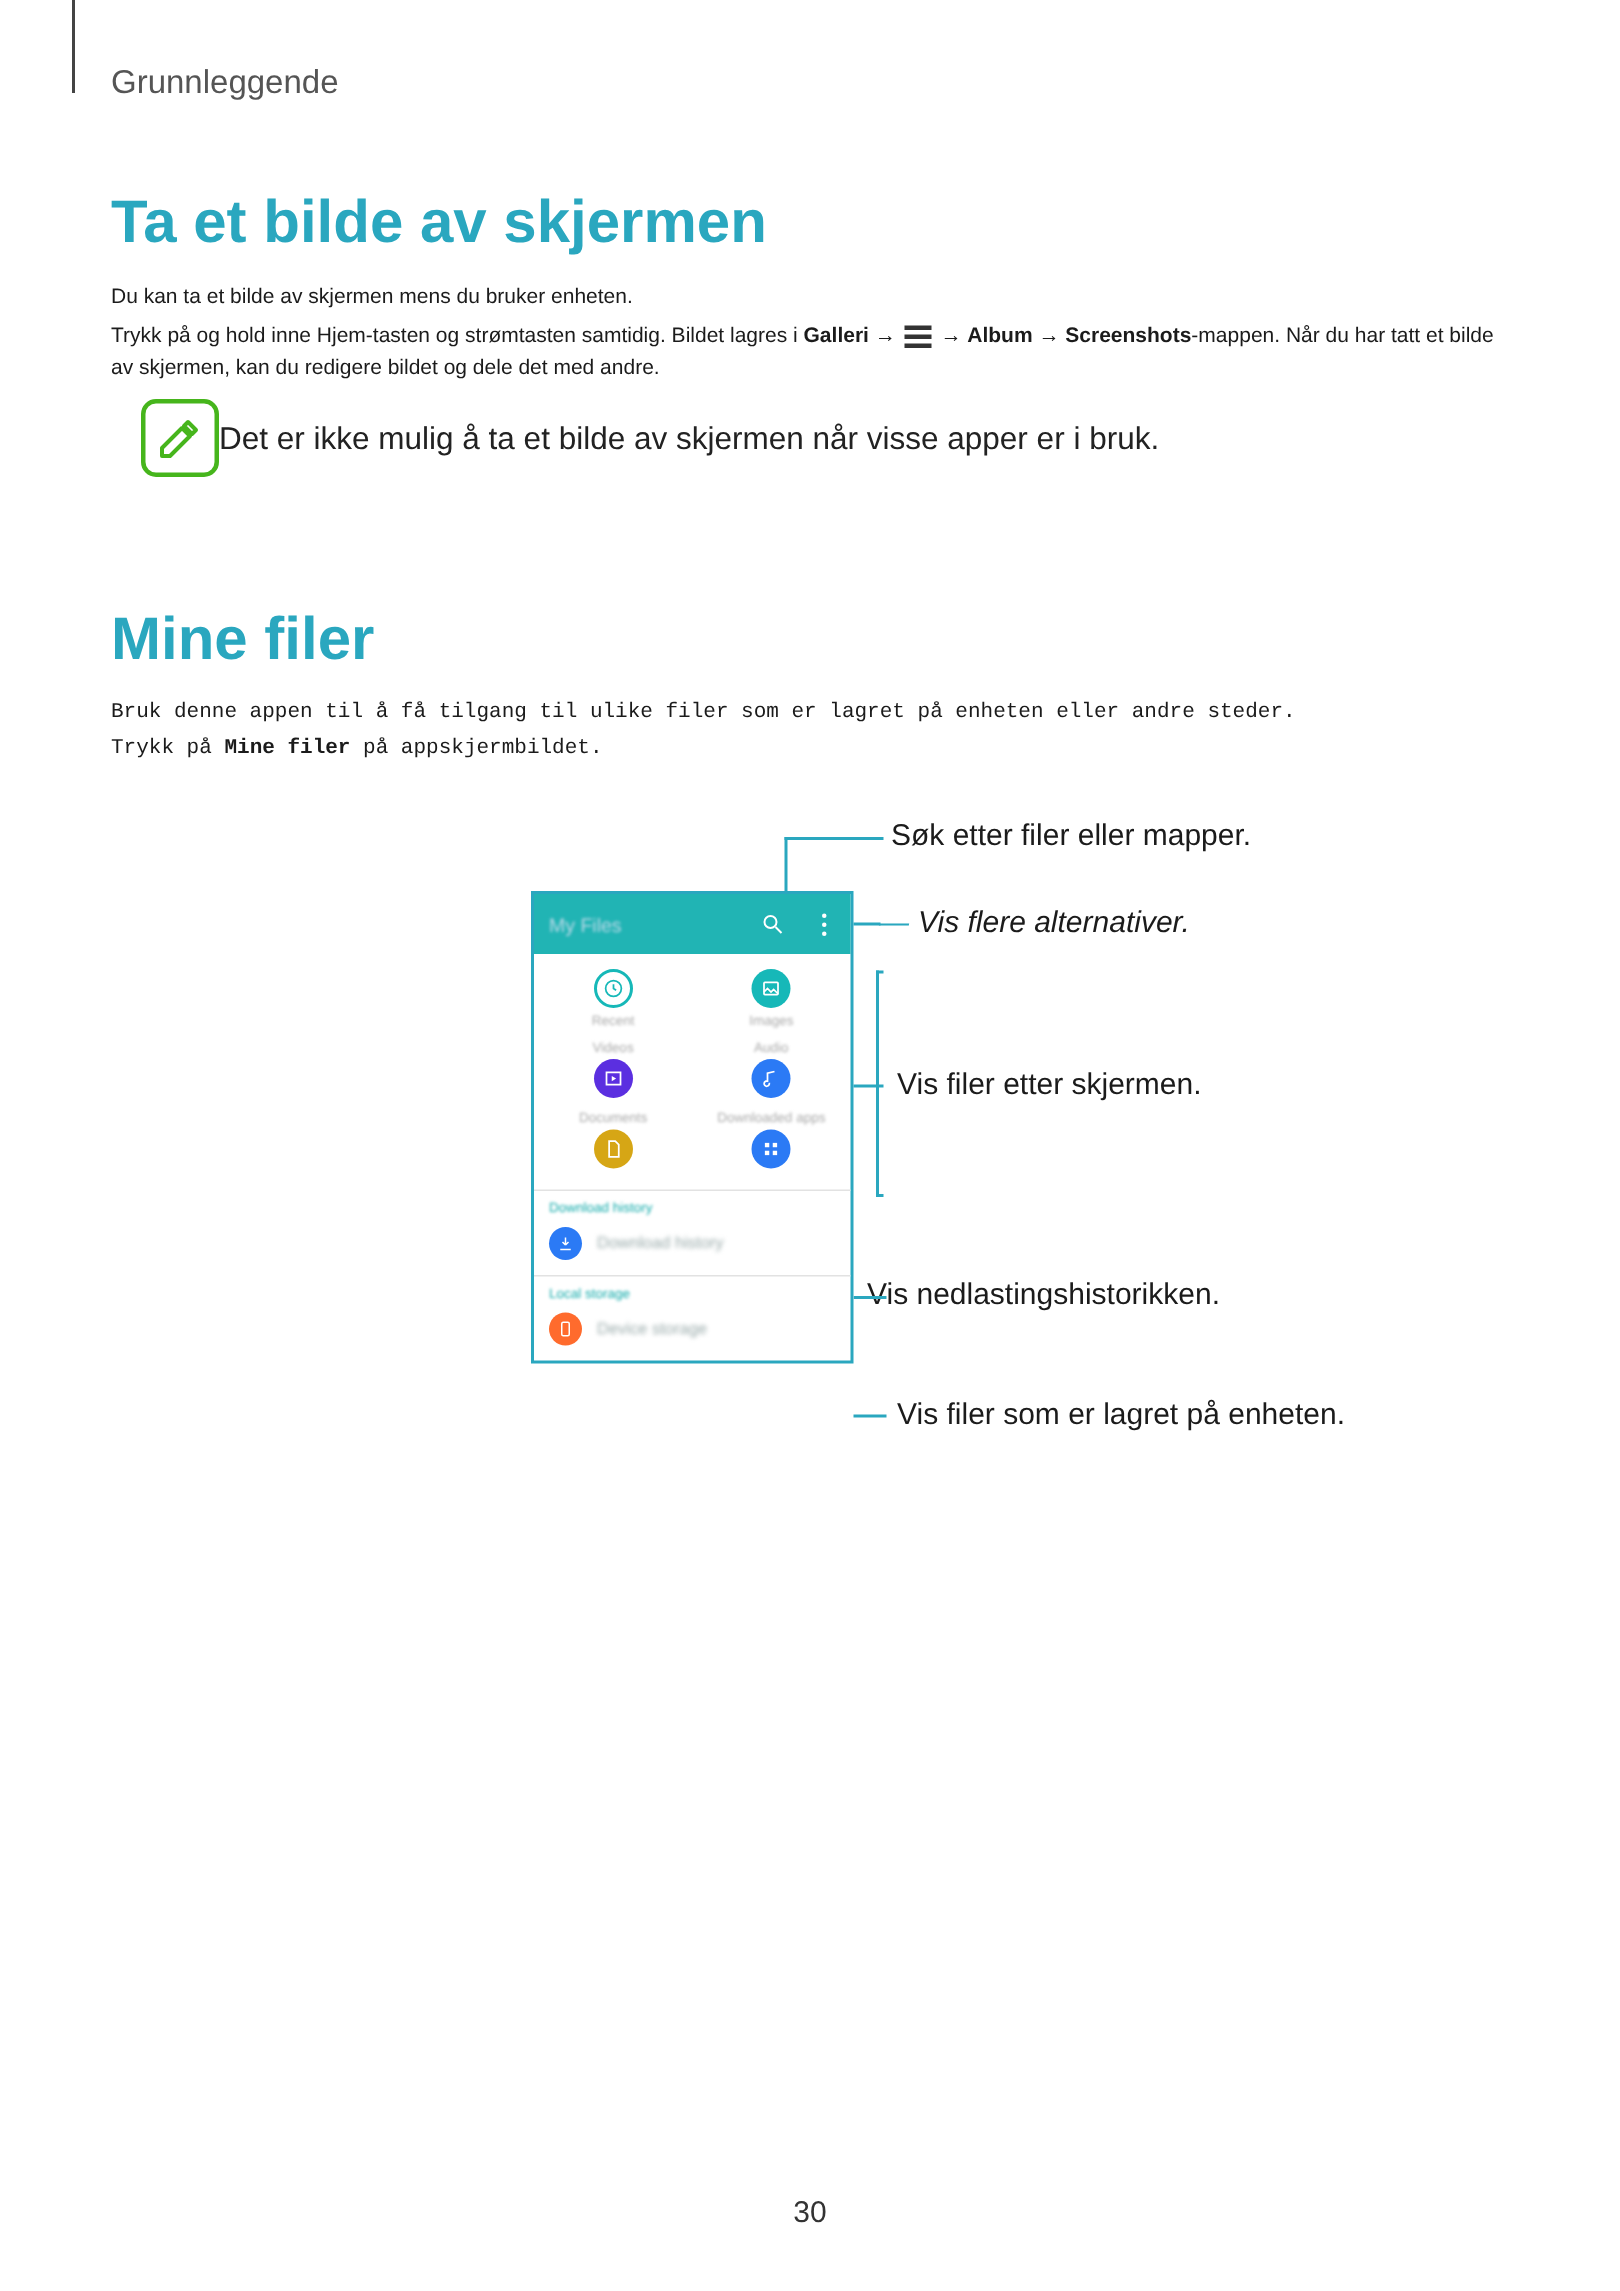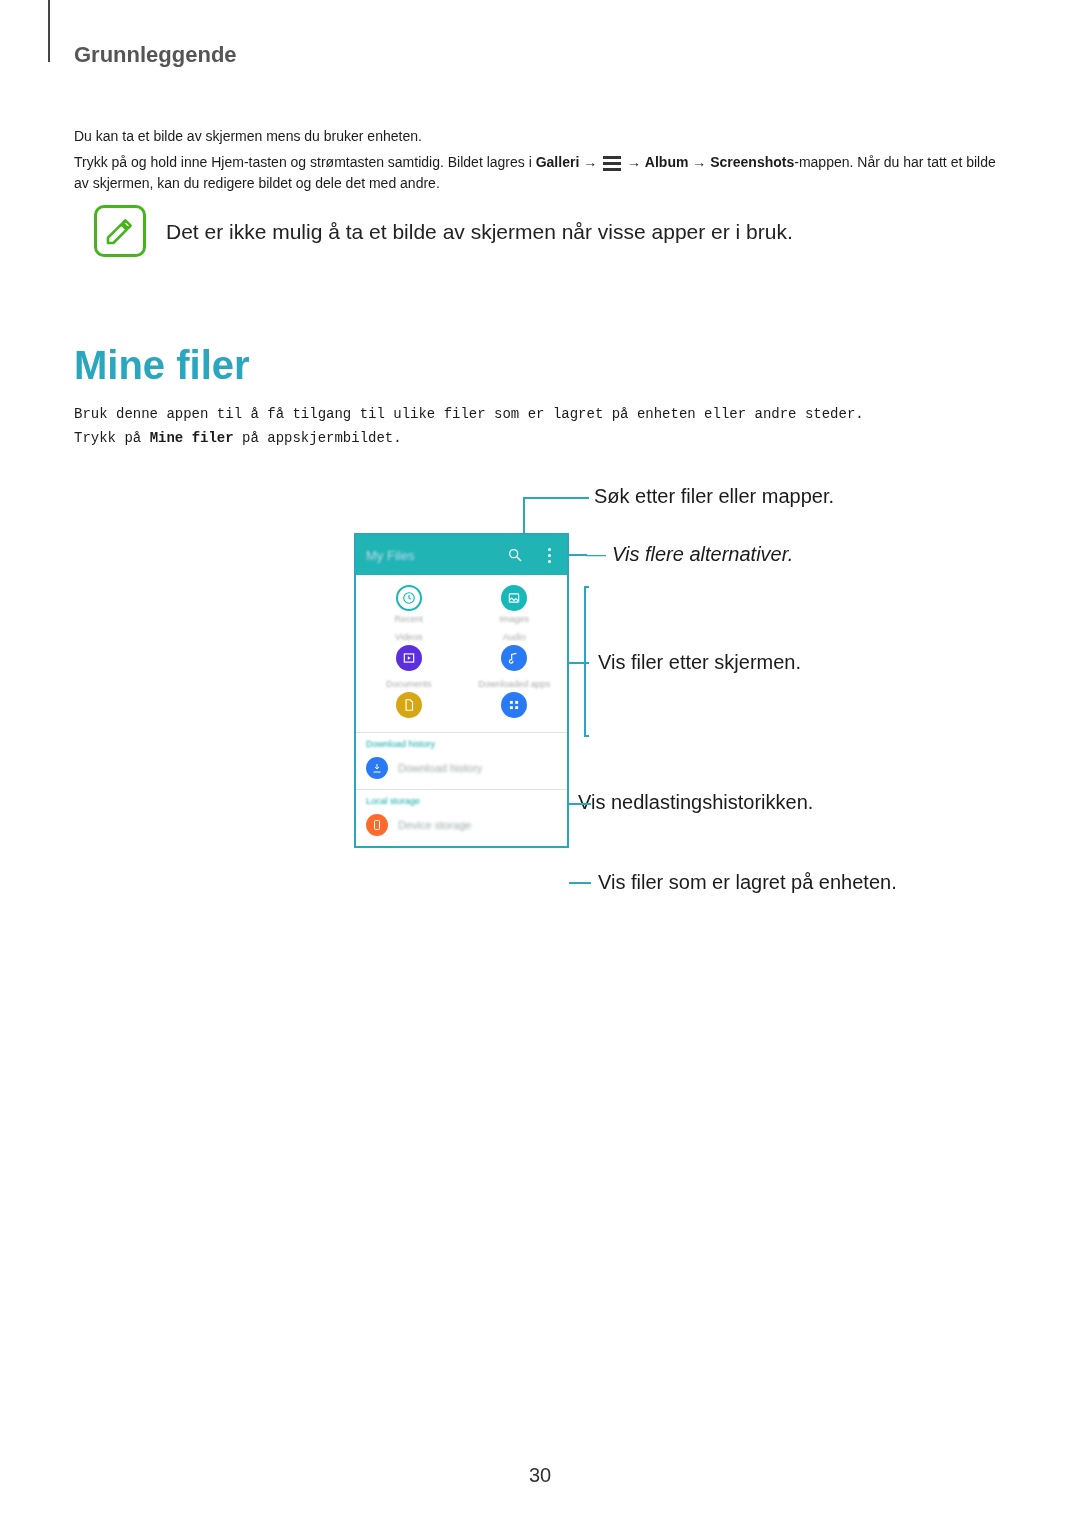--- a/index.html
+++ b/index.html
@@ -21,21 +21,20 @@
     left: 48px;
     top: 0;
     width: 2px;
     height: 62px;
     background: #444;
   }
   .header-label {
     font-size: 22px;
     color: #555;
     margin-bottom: 58px;
-    font-weight: bold;
   }
   h1 {
     color: #2aa7bf;
     font-weight: 700;
     font-size: 40px;
     margin-bottom: 16px;
   }
   .body-text {
     font-size: 14px;
     line-height: 1.45;
@@ -51,21 +50,20 @@
     margin: 0 2px;
   }
   .inline-icon span {
     display: block;
     width: 18px;
     height: 3px;
     background: #333;
   }
   .note-row {
     display: flex;
-    gap: 20px;
     align-items: flex-start;
     margin-top: 12px;
     padding-left: 20px;
   }
   .note-icon {
     width: 52px;
     height: 52px;
     border: 3px solid #46b51c;
     border-radius: 10px;
     display: flex;
@@ -198,20 +196,21 @@
 </style>
 </head>
 <body>
 
 <div class="side-rule"></div>
 
 <div class="page">
 
   <div class="header-label">Grunnleggende</div>
 
+  <h1>Ta et bilde av skjermen</h1>
   <p class="body-text">Du kan ta et bilde av skjermen mens du bruker enheten.</p>
   <p class="body-text para2">
     <span>Trykk på og hold inne Hjem-tasten og strømtasten samtidig. Bildet lagres i </span><b>Galleri</b><span> → </span><span class="inline-icon">
         <span></span>
         <span></span>
         <span></span>
       </span><span> → </span><b>Album</b><span> → </span><b>Screenshots</b><span>-mappen. Når du har tatt et bilde av skjermen, kan du redigere bildet og dele det med andre.</span>
   </p>
 
   <div class="note-row">

